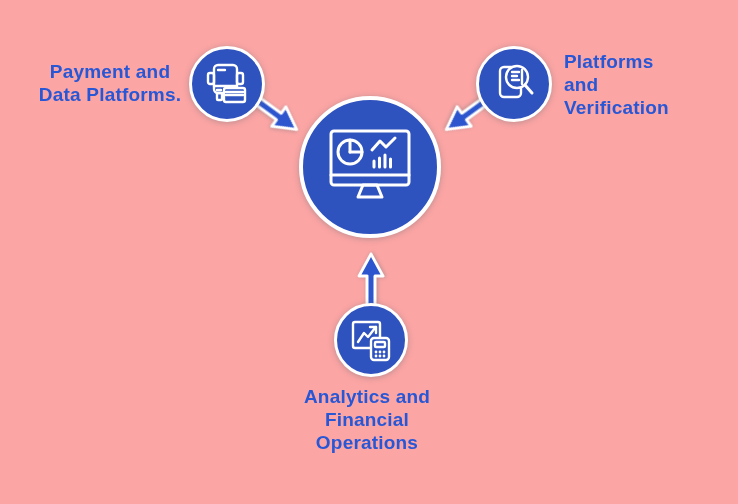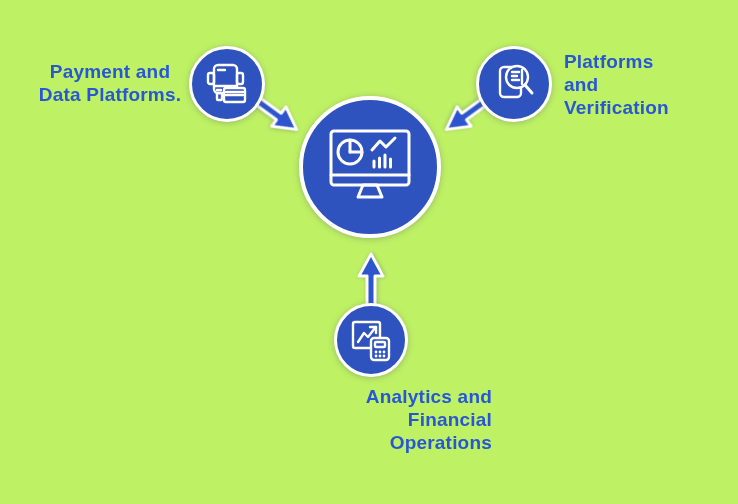--- a/index.html
+++ b/index.html
@@ -1,35 +1,35 @@
 <!DOCTYPE html>
 <html><head>
 <meta charset="utf-8">
 <style>
   html,body{margin:0;padding:0;background:#ffffff;}
   .stage{
-    position:relative;width:738px;height:504px;background:#bef264;overflow:hidden;
+    position:relative;width:738px;height:504px;background:#fca5a5;overflow:hidden;
     font-family:"Liberation Sans", sans-serif;
   }
   .node{
     position:absolute;border-radius:50%;background:#2e52be;border:3px solid #ffffff;
     box-shadow:0 1px 6px rgba(110,110,110,.45);
     display:flex;align-items:center;justify-content:center;
   }
   .node.center{left:299px;top:96px;width:134px;height:134px;border-width:4px;}
   .node.tl{left:189px;top:46px;width:70px;height:70px;}
   .node.tr{left:476px;top:46px;width:70px;height:70px;}
   .node.bottom{left:334px;top:303px;width:68px;height:68px;}
   .label{
     position:absolute;color:#2857d6;font-weight:bold;font-size:19px;line-height:23px;
     white-space:pre-line;letter-spacing:.2px;
   }
   .label.tl{left:10px;top:60px;width:200px;text-align:center;}
   .label.tr{left:564px;top:50px;width:170px;text-align:left;}
-  .label.bottom{left:282px;top:385px;width:210px;text-align:right;}
+  .label.bottom{left:262px;top:385px;width:210px;text-align:center;}
   .arrow{
     position:absolute;width:64px;height:32px;
     filter:drop-shadow(0 1px 2px rgba(110,110,110,.45));
   }
   .arrow.tl{left:242px;top:97px;transform:rotate(36deg);}
   .arrow.tr{left:437px;top:97px;transform:rotate(144deg);}
   .arrow.bottom{left:339px;top:266px;transform:rotate(-90deg);}
   .icon svg{display:block;}
 </style>
 </head>

